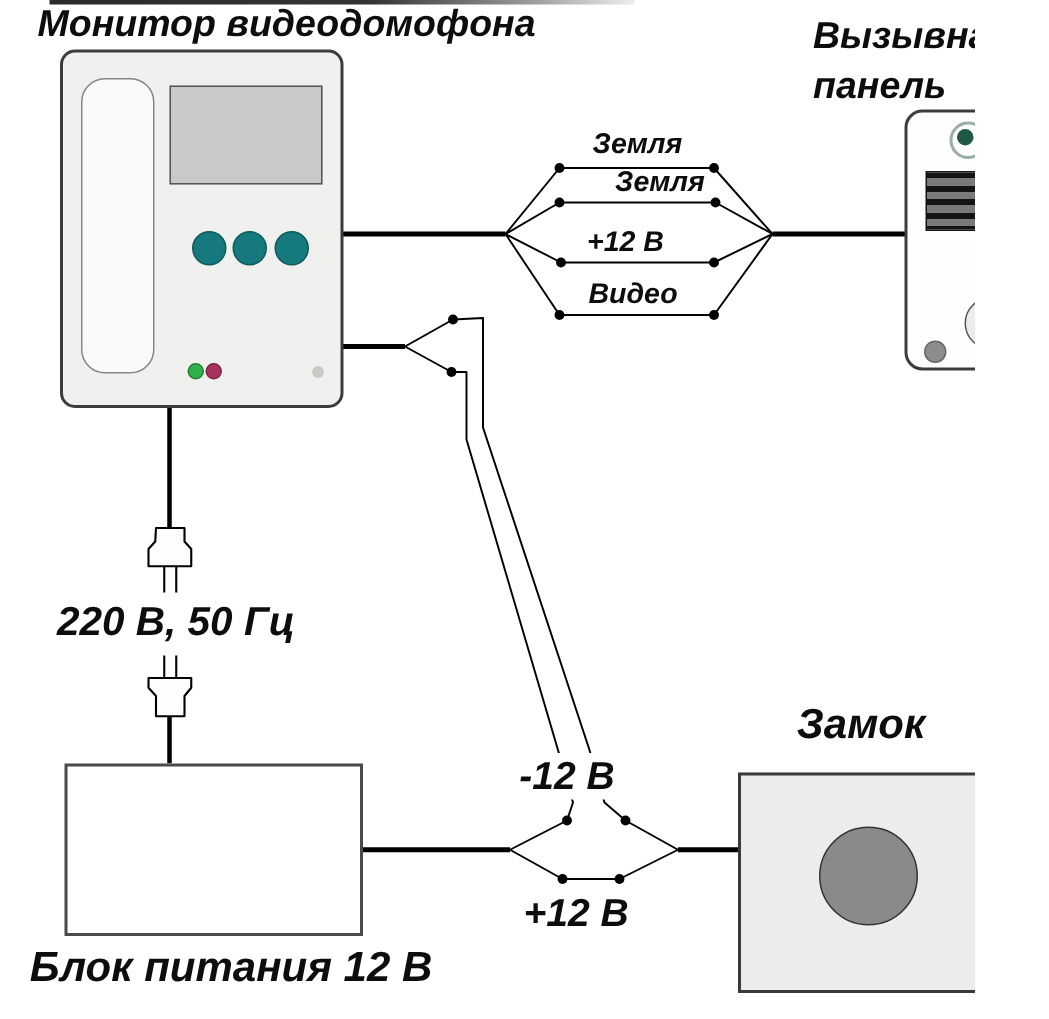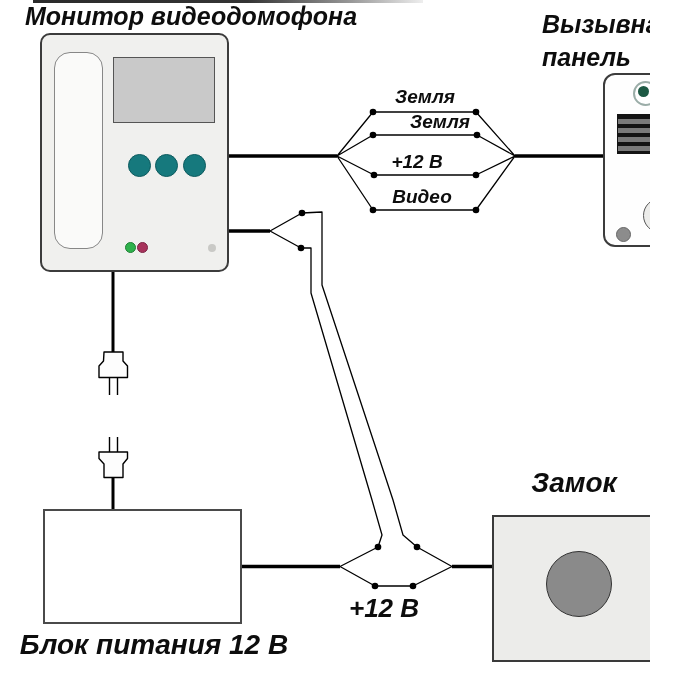--- a/index.html
+++ b/index.html
@@ -151,17 +151,19 @@
   <div class="abs lock">
     <div class="abs lock-circle"></div>
   </div>
 
   <div class="lbl title-monitor">Монитор видеодомофона</div>
   <div class="lbl title-panel">Вызывная панель</div>
   <div class="lbl lbl-bus lbl-audio">Земля</div>
   <div class="lbl lbl-bus lbl-ground">Земля</div>
   <div class="lbl lbl-bus lbl-bus12">+12 В</div>
   <div class="lbl lbl-bus lbl-video">Видео</div>
+  <div class="lbl lbl-mains">220 В, 50 Гц</div>
+  <div class="lbl lbl-minus">-12 В</div>
   <div class="lbl lbl-plus">+12 В</div>
   <div class="lbl lbl-psu">Блок питания 12 В</div>
   <div class="lbl lbl-lock">Замок</div>
 
 </div>
 
 </body></html>

